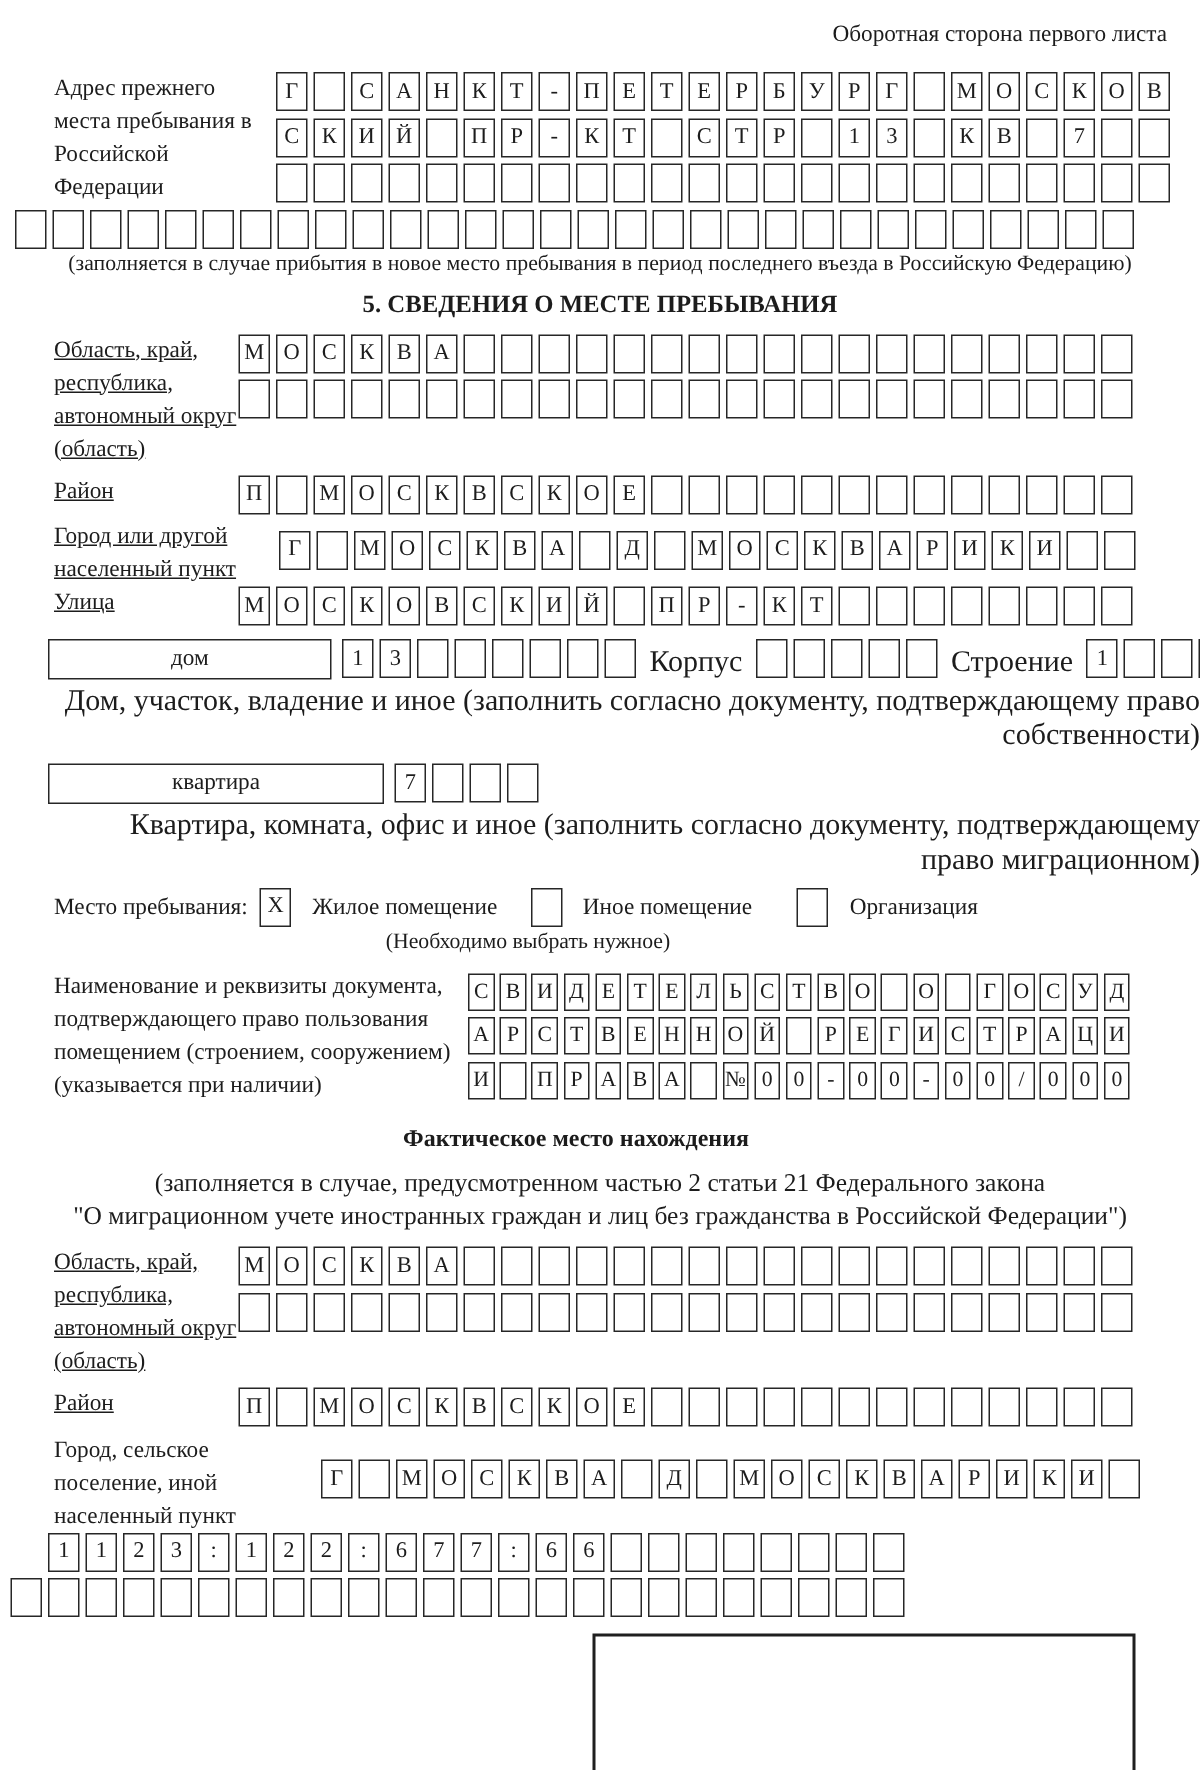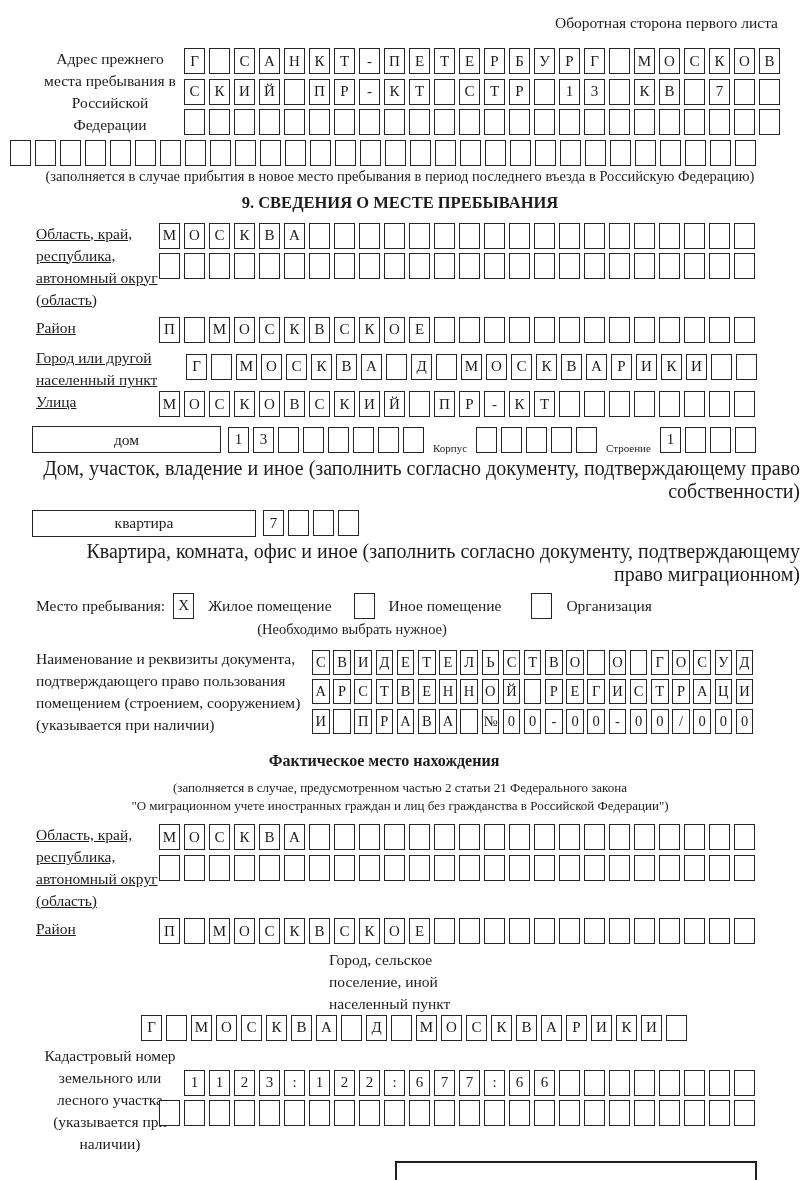--- a/index.html
+++ b/index.html
@@ -6,21 +6,21 @@
   body{
     width:800px;height:1180px;overflow:hidden;
     font-family:"Liberation Serif","DejaVu Serif",serif;
     color:#1c1c1c;
   }
   .page{padding:14px 0 0 32px;width:768px;}
   .hdr-note{text-align:right;padding-right:22px;font-size:15.5px;margin-bottom:16px;}
 
   .block{display:flex;align-items:flex-start;}
   .lbl{font-size:15.5px;line-height:1.42;flex:0 0 auto;}
-  .lbl-w148{width:148px;padding-left:4px;text-align:center;}
+  .lbl-w148{width:148px;padding-left:4px;}
   .lbl-w123{width:123px;padding-left:4px;text-decoration:underline;}
   .lbl-w178{width:178px;padding-left:4px;}
   .lbl-w276{width:276px;padding-left:4px;}
 
   .rows{flex:1 1 auto;}
   .boxrow{display:flex;margin-bottom:4.5px;white-space:nowrap;}
   .cell{
     box-sizing:border-box;display:inline-flex;align-items:center;justify-content:center;
     width:21px;height:26px;border:1.6px solid #262626;margin-right:4px;
     font-size:15px;background:#fff;flex:0 0 auto;
@@ -33,29 +33,29 @@
   .small-note{font-size:14.5px;text-align:center;margin:2px 0 8px -32px;width:800px;}
   .sec-title{font-weight:bold;font-size:16.5px;text-align:center;margin:6px 0 10px -32px;width:800px;}
 
   .house-row{display:flex;align-items:center;margin:4px 0 2px 0;white-space:nowrap;}
   .wide-box{
     box-sizing:border-box;display:inline-flex;align-items:center;justify-content:center;
     height:27px;border:1.6px solid #262626;font-size:15.5px;margin-right:7px;flex:0 0 auto;
   }
   .w-dom{width:189px;}
   .w-kv{width:224px;}
-  .inline-lbl{font-size:11px;margin:16px 9px 0 5px;}
+  .inline-lbl{font-size:20px;margin:4px 9px 0 5px;}
   .caption{font-size:20px;margin:3px 0 7px 4px;text-align:right;}
 
   .stay-row{display:flex;align-items:center;margin:4px 0 2px 4px;white-space:nowrap;font-size:15.5px;}
   .stay-row .boxrow{margin:0 10px 0 8px;}
   .stay-note{font-size:14.5px;text-align:center;width:560px;margin:1px 0 10px 40px;}
 
   .center-head{font-weight:bold;font-size:16px;text-align:center;margin:14px 0 10px -32px;width:768px;}
-  .fact-note{font-size:13px;text-align:center;margin:0 0 2px -32px;width:800px;}
+  .fact-note{font-size:17px;text-align:center;margin:0 0 2px -32px;width:800px;}
   .fact-note:last-of-type{margin-bottom:10px;}
 
   .stamp-box{
     box-sizing:border-box;width:362px;height:172px;border:2px solid #1f1f1f;
     margin:6px 0 8px 363px;background:#fff;
   }
   .mb6{margin-bottom:6px;}
 </style>
 </head>
 <body>
@@ -174,21 +174,21 @@
       <span class="cell"></span>
       <span class="cell"></span>
       <span class="cell"></span>
       <span class="cell"></span>
       <span class="cell"></span>
       <span class="cell"></span>
       <span class="cell"></span>
     </div>
   <div class="small-note">(заполняется в случае прибытия в новое место пребывания в период последнего въезда в Российскую Федерацию)</div>
 
-  <div class="sec-title">9. СВЕДЕНИЯ О МЕСТЕ ПРЕБЫВАНИЯ</div>
+  <div class="sec-title">5. СВЕДЕНИЯ О МЕСТЕ ПРЕБЫВАНИЯ</div>
 
   <div class="block mb6">
     <div class="lbl lbl-w123">Область, край, республика, автономный округ (область)</div>
     <div class="rows">
       <div class="boxrow">
           <span class="cell">М</span>
           <span class="cell">О</span>
           <span class="cell">С</span>
           <span class="cell">К</span>
           <span class="cell">В</span>
@@ -556,21 +556,21 @@
           <span class="cell"></span>
           <span class="cell"></span>
           <span class="cell"></span>
           <span class="cell"></span>
           <span class="cell"></span>
           <span class="cell"></span>
         </div>
       </div>
   </div>
 
-  <div class="block" style="align-items:center;flex-direction:column;">
+  <div class="block" style="align-items:center;">
     <div class="lbl lbl-w178">Город, сельское поселение, иной населенный пункт</div>
     <div class="rows">
         <div class="boxrow">
           <span class="cell">Г</span>
           <span class="cell"></span>
           <span class="cell">М</span>
           <span class="cell">О</span>
           <span class="cell">С</span>
           <span class="cell">К</span>
           <span class="cell">В</span>
@@ -587,21 +587,20 @@
           <span class="cell">Р</span>
           <span class="cell">И</span>
           <span class="cell">К</span>
           <span class="cell">И</span>
           <span class="cell"></span>
         </div>
       </div>
   </div>
 
   <div class="block" style="align-items:center;">
-    <div class="lbl lbl-w148">Кадастровый номер земельного или лесного участка (указывается при наличии)</div>
     <div class="rows">
       <div class="boxrow">
           <span class="cell">1</span>
           <span class="cell">1</span>
           <span class="cell">2</span>
           <span class="cell">3</span>
           <span class="cell">:</span>
           <span class="cell">1</span>
           <span class="cell">2</span>
           <span class="cell">2</span>

